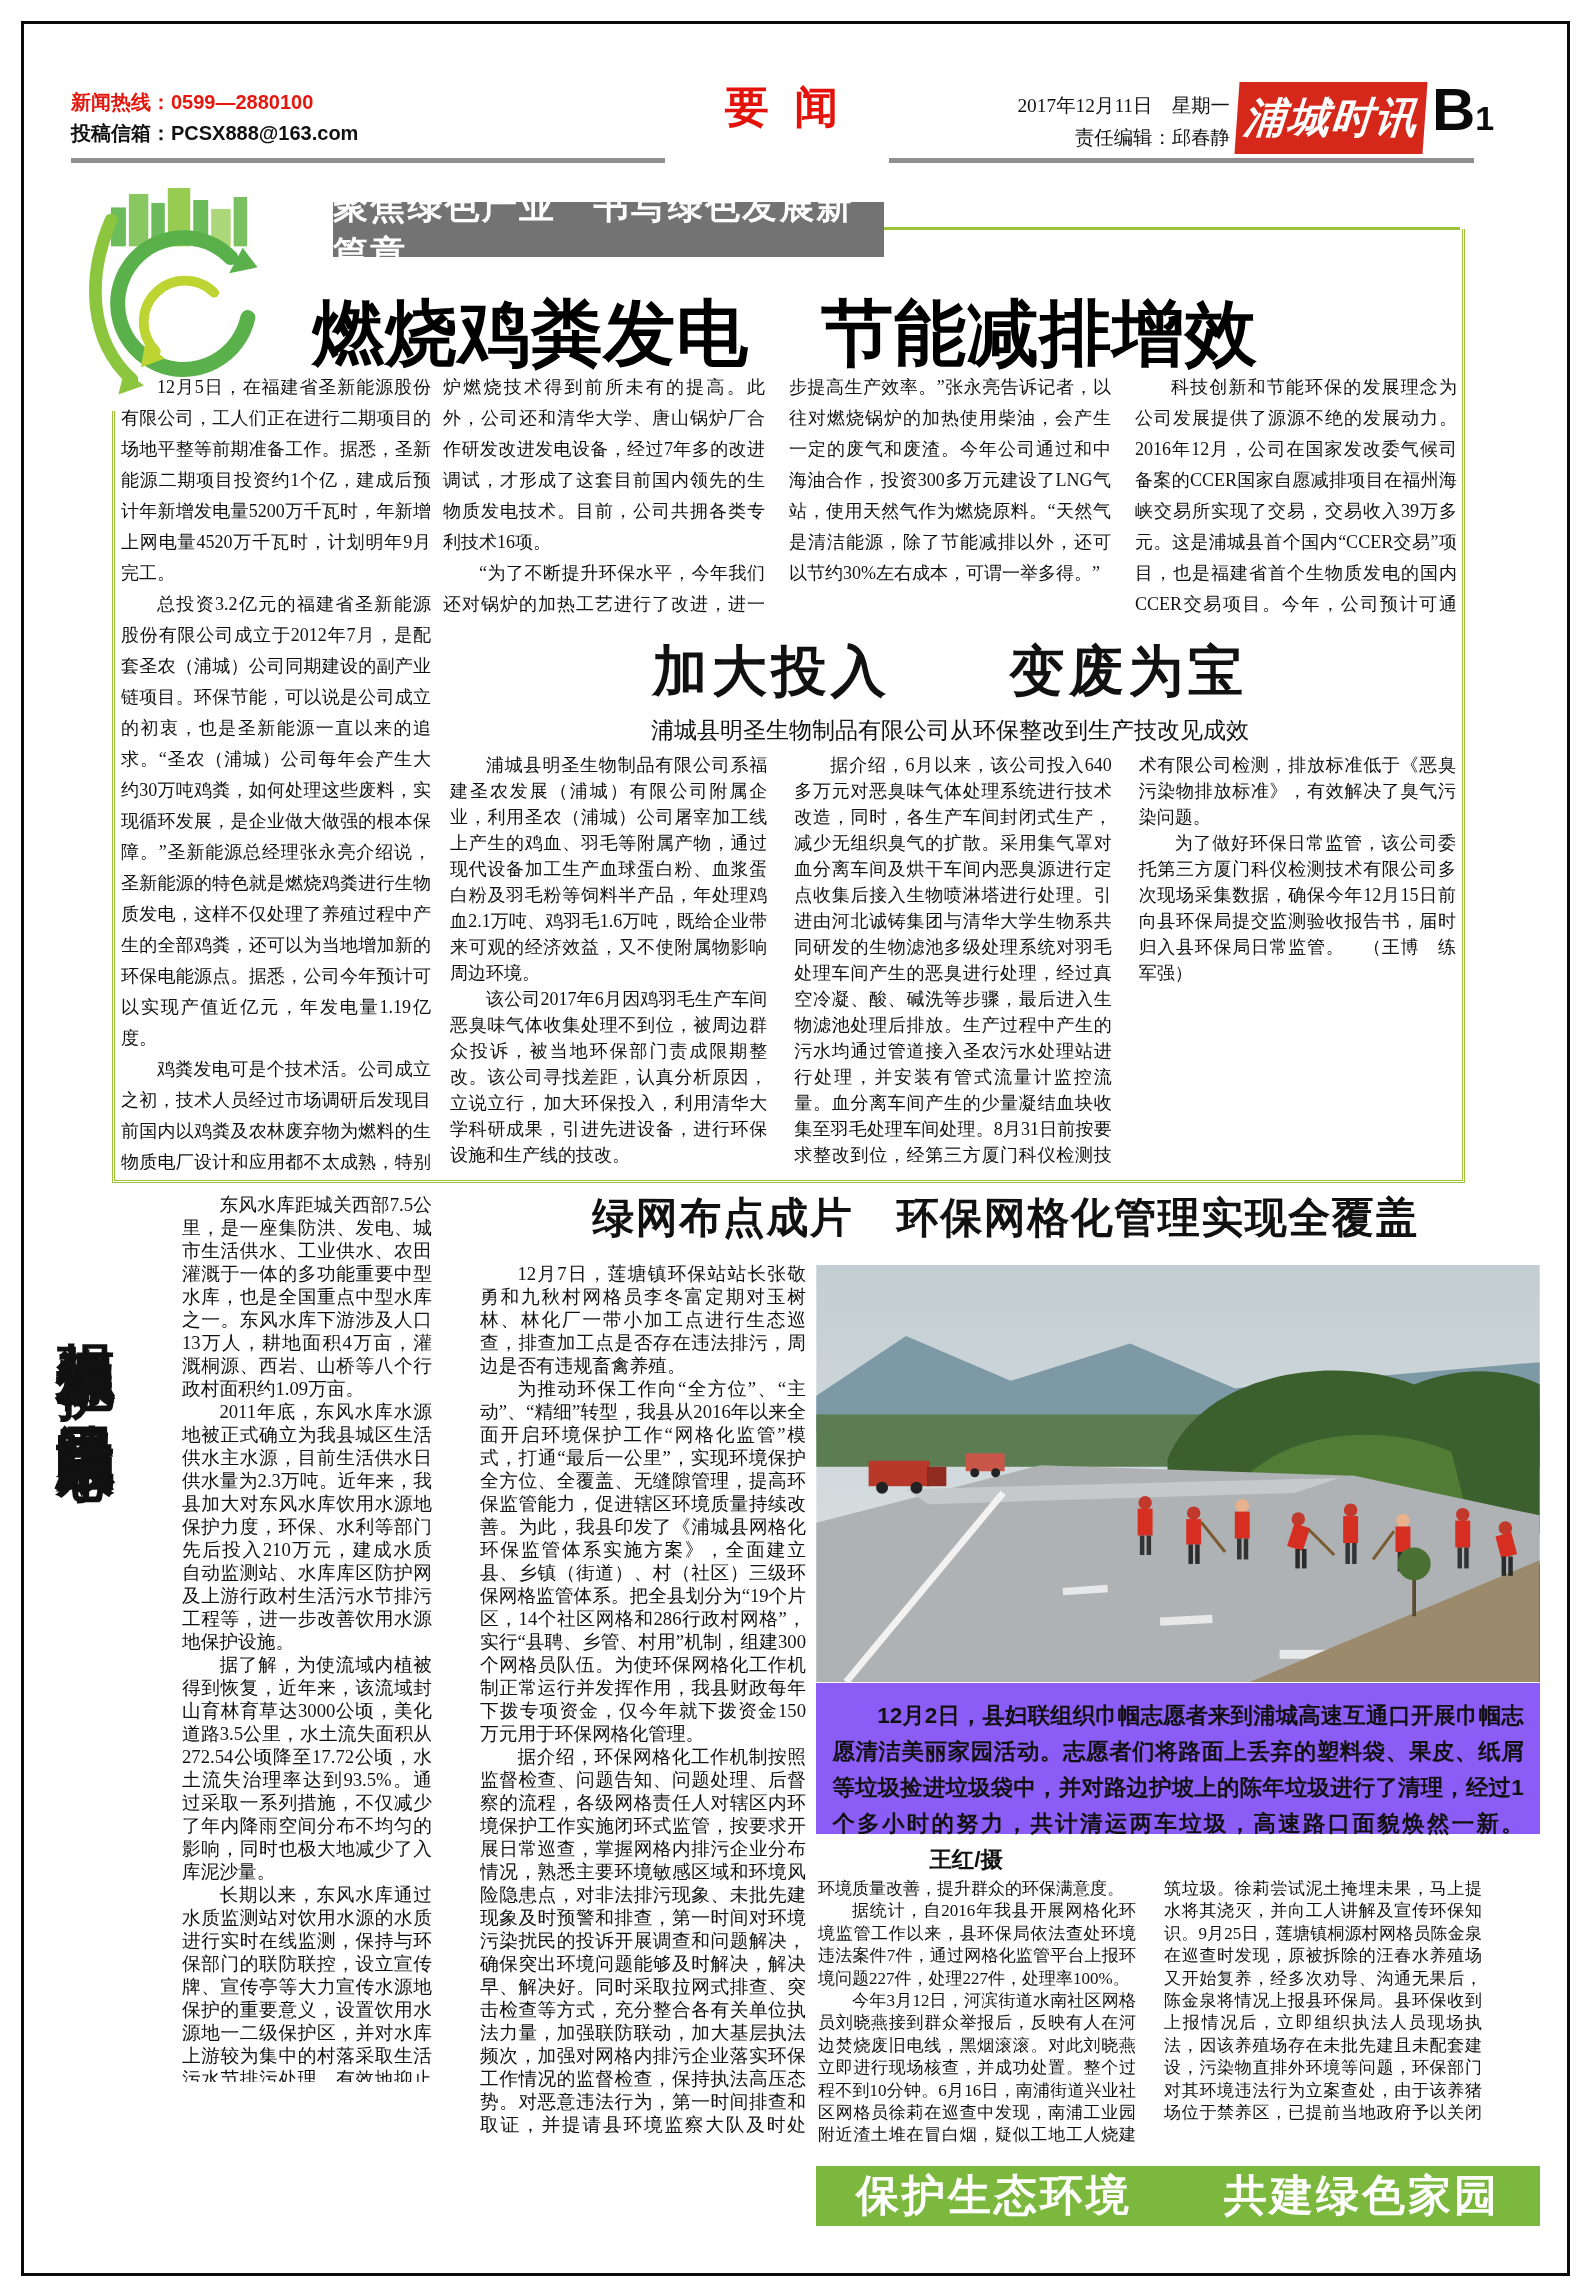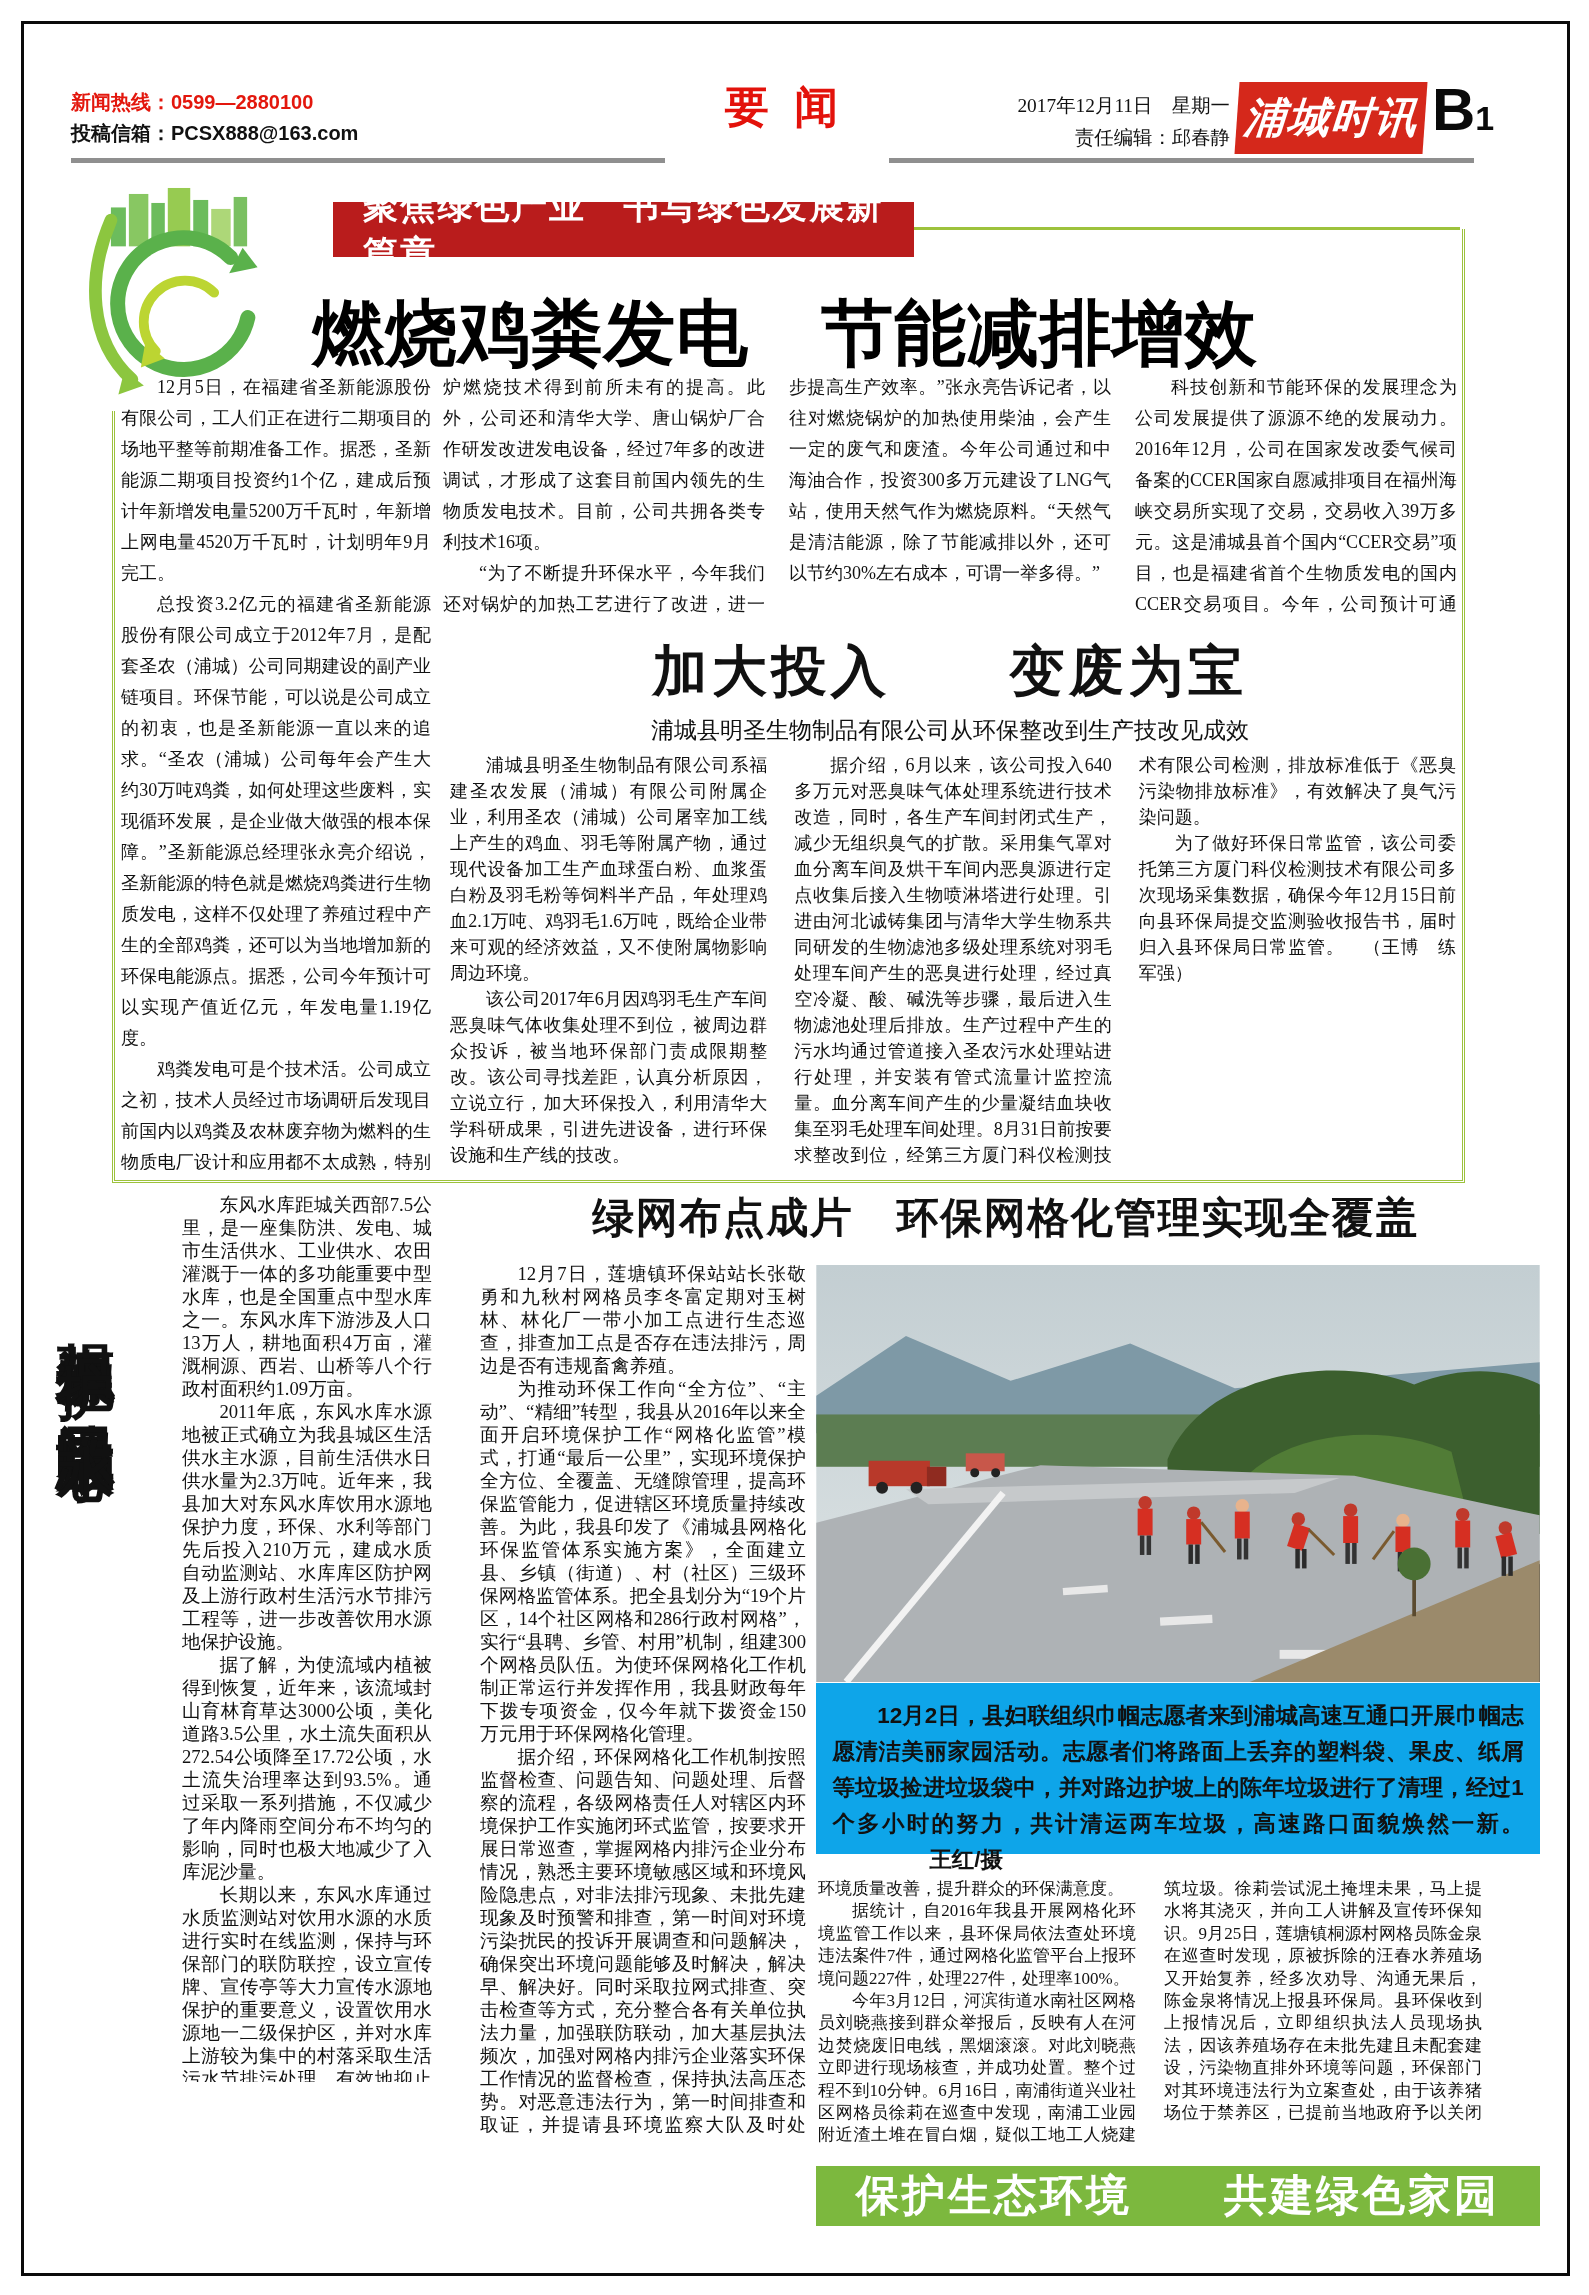--- a/index.html
+++ b/index.html
@@ -18,42 +18,42 @@
   #page-no { left:1432px; top:75px; font-family:"Liberation Sans","DejaVu Sans",sans-serif; color:#0a0a0a; }
   #page-no .big { font-size:60px; font-weight:900; }
   #page-no .small { font-size:34px; font-weight:900; }
   .header-rule { top:158px; height:4.5px; background:#8f8f8f; }
   #rule-left { left:71px; width:594px; }
   #rule-right { left:889px; width:585px; }
 
   
   #green-box { left:112px; top:229px; width:1347px; height:951px; border-left:3px double #9dc23c; border-right:3.7px double #9dc23c; border-bottom:3.7px double #9dc23c; }
   #green-topline { left:881px; top:227px; width:579px; height:3px; background:#9dc23c; }
-  #banner-top { left:333px; top:202px; width:551px; height:55px; background:#b91c1c; color:#fff; display:flex; align-items:center; justify-content:center; font-family:"Liberation Sans","DejaVu Sans",sans-serif; font-weight:bold; font-size:35px; letter-spacing:2.2px;padding-left:30px; }
+  #banner-top { left:333px; top:202px; width:551px; height:55px; background:#737373; color:#fff; display:flex; align-items:center; justify-content:center; font-family:"Liberation Sans","DejaVu Sans",sans-serif; font-weight:bold; font-size:35px; letter-spacing:2.2px; }
   #eco-logo { left:66px; top:179px; width:247px; height:232px; background:#fff; }
   #headline1 { left:179px; top:286px; width:1212px; text-align:center; font-family:"Liberation Sans","DejaVu Sans",sans-serif; font-weight:900; font-size:72px; letter-spacing:0.7px; color:#000; }
 
   
   .article p { margin:0; text-indent:2em; text-align:justify; }
   .cont > p:first-child { text-indent:0; }
   #a1-col1 { left:121px; top:372px; width:310px; height:798px; font-size:18px; line-height:31px; overflow:hidden; }
   #a1-rest { left:443px; top:372px; width:1014px; height:253px; font-size:18px; line-height:31px; column-count:3; column-gap:24px; column-fill:auto; overflow:hidden; }
   #headline2 { left:443px; top:635px; width:1014px; text-align:center; font-weight:900; font-size:55px; letter-spacing:4.5px; }
   #subtitle2 { left:443px; top:715px; width:1014px; text-align:center; font-size:23px; }
   #a2-body { left:450px; top:752px; width:1006px; height:423px; font-size:18px; line-height:26px; column-count:3; column-gap:27px; column-fill:auto; overflow:hidden; }
 
   
   #vert-headline { left:46px; top:1295px; height:972px; writing-mode:vertical-rl; text-orientation:upright; font-weight:900; font-size:58px; letter-spacing:3px; }
   #a3-text { left:182px; top:1193px; width:250px; height:889px; font-size:18.7px; line-height:23px; overflow:hidden; }
 
   
   #headline3 { left:471px; top:1190px; width:1069px; text-align:center; font-weight:900; font-size:42px; letter-spacing:1.5px; }
   #a4-col1 { left:480px; top:1262px; width:326px; height:871px; font-size:18.7px; line-height:23px; overflow:hidden; }
   #photo { left:816px; top:1265px; width:724px; height:417px; }
-  #caption { left:816px; top:1683px; width:724px; height:171px; background:#0ea5e9; box-sizing:border-box; padding:15px 16.4px; font-family:"Liberation Sans","DejaVu Sans",sans-serif; font-weight:bold; font-size:22.4px; line-height:36px; text-align:justify; text-indent:2em; }
+  #caption { left:816px; top:1683px; width:724px; height:151px; background:#8b5cf6; box-sizing:border-box; padding:15px 16.4px; font-family:"Liberation Sans","DejaVu Sans",sans-serif; font-weight:bold; font-size:22.4px; line-height:36px; text-align:justify; text-indent:2em; }
   #caption .credit { display:inline-block; margin-left:97px; text-indent:0; }
   #a4-rest { left:818px; top:1878px; width:664px; height:278px; font-size:17px; line-height:22.4px; column-count:2; column-gap:28px; column-fill:auto; overflow:hidden; }
   #banner-bottom { left:816px; top:2166px; width:724px; height:60px; background:#7cb83e; color:#fff; display:flex; align-items:center; justify-content:center; font-family:"Liberation Sans","DejaVu Sans",sans-serif; font-weight:900; font-size:43px; letter-spacing:3px; }
 </style>
 </head>
 <body>
 
 <div id="page">
 
   <div class="abs" id="hotline">新闻热线：0599—2880100</div>

